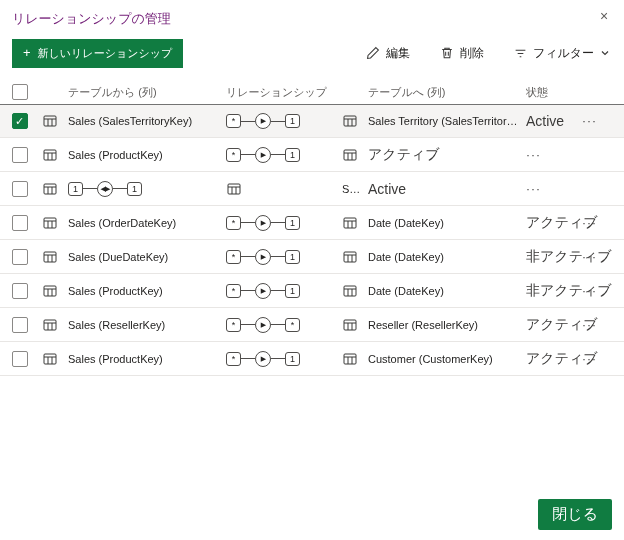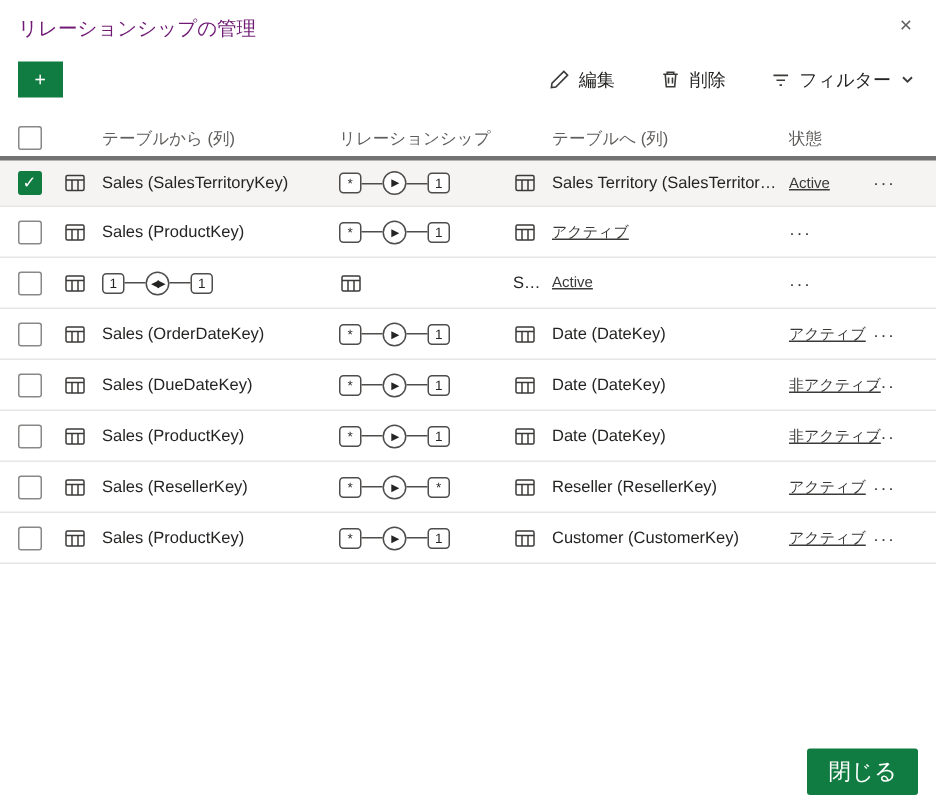--- a/index.html
+++ b/index.html
@@ -56,21 +56,21 @@
   .list-header {
     position: absolute; top: 80px; left: 0; right: 11px; height: 24px;
     font-size: 11px; color: #605e5c;
   }
   .list-header .hdr { white-space: nowrap; }
   .rows { position: absolute; top: 104px; left: 0; right: 0; }
   .row {
     height: 34px; border-bottom: 1px solid #e8e6e4;
     font-size: 11px; cursor: default;
   }
-  .row.selected { background: #f5f4f3; border-top: 3px solid #737373; }
+  .row.selected { background: #f5f4f3; border-top: 1px solid #737373; }
   .row .cell-text { white-space: nowrap; overflow: hidden; text-overflow: ellipsis; padding-right: 8px; }
 
   
   .checkbox {
     width: 16px; height: 16px; border: 1px solid #8a8886; border-radius: 2px;
     background: #fff; display: inline-block; position: relative; cursor: pointer;
   }
   .checkbox.checked { background: #107C41; border-color: #107C41; }
   .checkbox.checked::after {
     content: "✓"; color: #fff; font-size: 11px; position: absolute;
@@ -88,21 +88,21 @@
     width: 15px; height: 14px; border: 1px solid #4f4d4b; border-radius: 3px;
     font-size: 9px; line-height: 12px; text-align: center; color: #252423; background:#fff;
   }
   .rel .line { width: 14px; height: 1px; background: #4f4d4b; }
   .rel .node {
     width: 16px; height: 16px; border: 1px solid #4f4d4b; border-radius: 50%;
     display: inline-flex; align-items: center; justify-content: center;
     font-size: 7px; color: #252423; letter-spacing: -1px; background:#fff;
   }
 
-  .status { font-size: 10px; color: #3b3a39; white-space: nowrap; text-decoration: underline; }
+  .status { font-size: 14px; color: #3b3a39; white-space: nowrap; }
   .more-btn {
     background: none; border: none; font-size: 12px; color: #3b3a39;
     letter-spacing: 1px; cursor: pointer; font-family: inherit; text-align: left;
   }
 
   
   .close-btn {
     position: absolute; right: 12px; bottom: 10px;
     background: #107C41; color: #fff; border: none; border-radius: 2px;
     font-size: 15px; padding: 6px 14px; cursor: pointer; font-family: inherit;
@@ -114,20 +114,21 @@
 <body>
 
 <div class="dialog">
 
   <div class="title">リレーションシップの管理</div>
   <div class="close-x">×</div>
 
   <div class="action-bar">
     <button class="new-btn">
       <span class="plus">+</span>
+      <span>新しいリレーションシップ</span>
     </button>
     <div class="toolbar">
       <button class="tool-item">
         <span>
           <svg width="14" height="14" viewBox="0 0 16 16" fill="none" stroke="#3b3a39" stroke-width="1.2">
               <path d="M11.3 1.8l2.9 2.9L5.2 13.7l-3.4.5.5-3.4z"></path>
             </svg>
         </span>
         <span>編集</span>
       </button>

